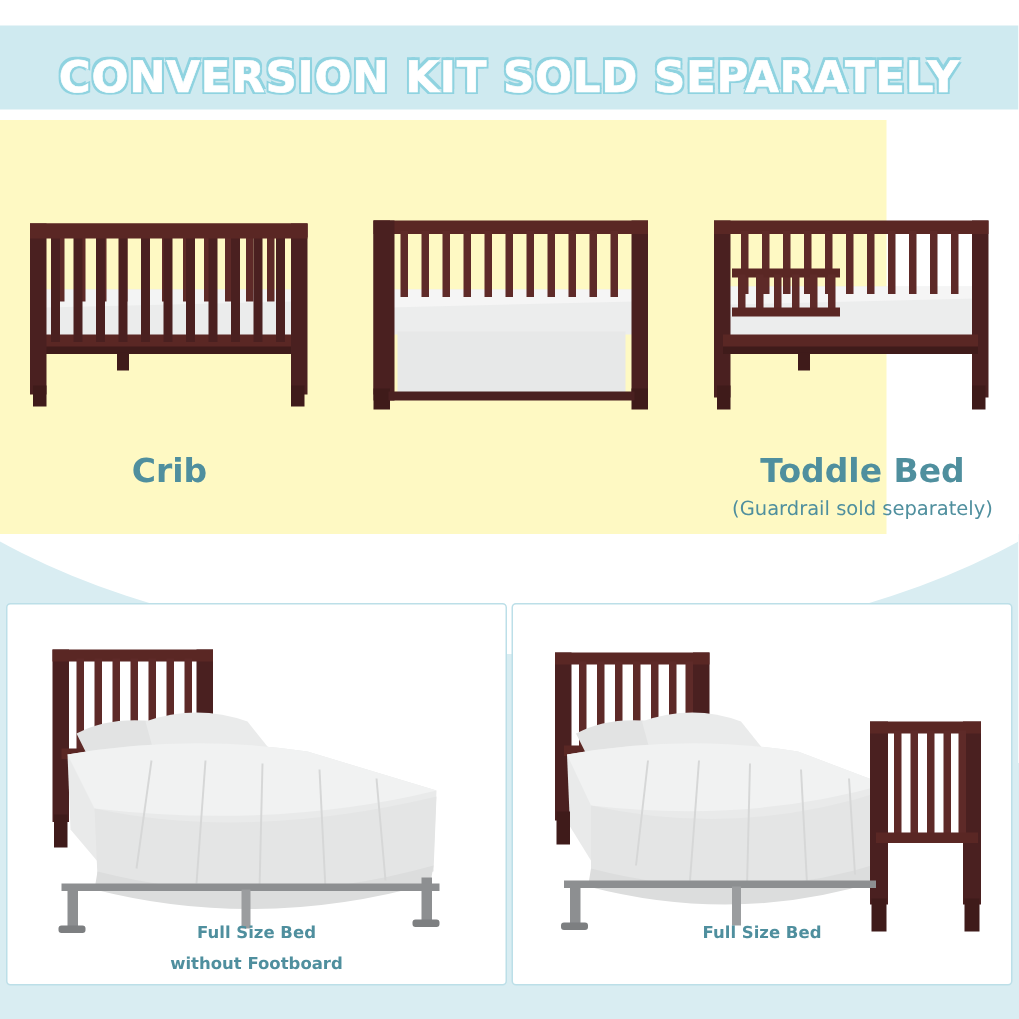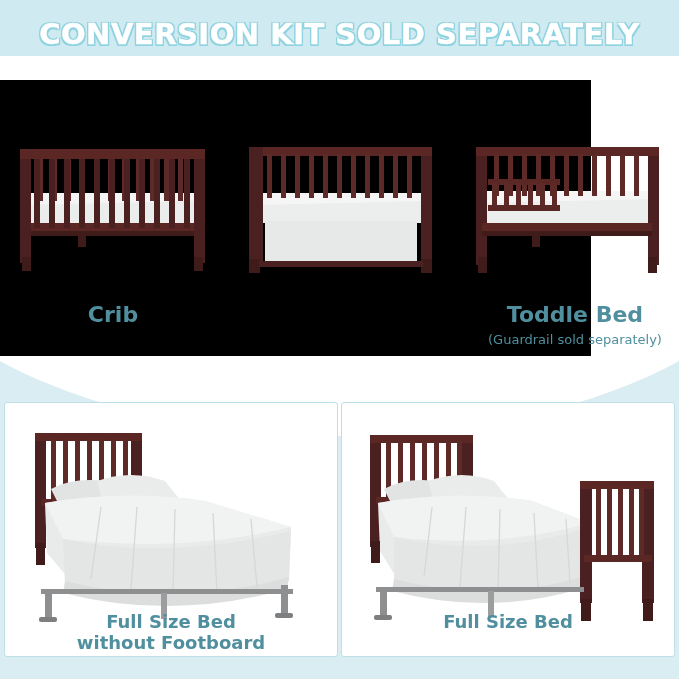--- a/index.html
+++ b/index.html
@@ -11,21 +11,21 @@
   }
   .page {
     position: relative;
     width: 679px; height: 679px;
     background: #ffffff;
   }
 
   
   .banner {
     position: absolute;
-    left: 0; top: 0;
+    left: 0; top: 17px;
     width: 679px; height: 56px;
     background: #cfeaf0;
     overflow: hidden;
   }
   .banner-title {
     position: absolute;
     left: 0; top: 17px;
     width: 679px;
     text-align: center;
     font-family: "DejaVu Sans", sans-serif;
@@ -52,21 +52,21 @@
     border-bottom-left-radius: 26px 22px;
     border-bottom-right-radius: 26px 22px;
     flex: 0 0 auto;
   }
 
   
   .mid {
     position: absolute;
     left: 0; top: 80px;
     width: 591px; height: 276px;
-    background: #000000;
+    background: #fef9c3;
   }
 
   .cribs-row {
     position: absolute;
     left: 0; top: 55px;
     width: 679px; height: 145px;
   }
   .crib-cell {
     position: absolute;
     top: 0;
@@ -127,21 +127,21 @@
   }
   .bed-panel.left { left: 4px; }
   .bed-panel.right { left: 341px; }
 
   .bed-caption {
     position: absolute;
     width: 334px;
     text-align: center;
     font-family: "DejaVu Sans", sans-serif;
     font-weight: bold;
-    font-size: 18px;
+    font-size: 11px;
     line-height: 21px;
     color: #4f8f9e;
     top: 255px;
   }
   .bcap-left  { left: 4px; }
   .bcap-right { left: 341px; }
 
   svg { display: block; }
 </style>
 </head>

